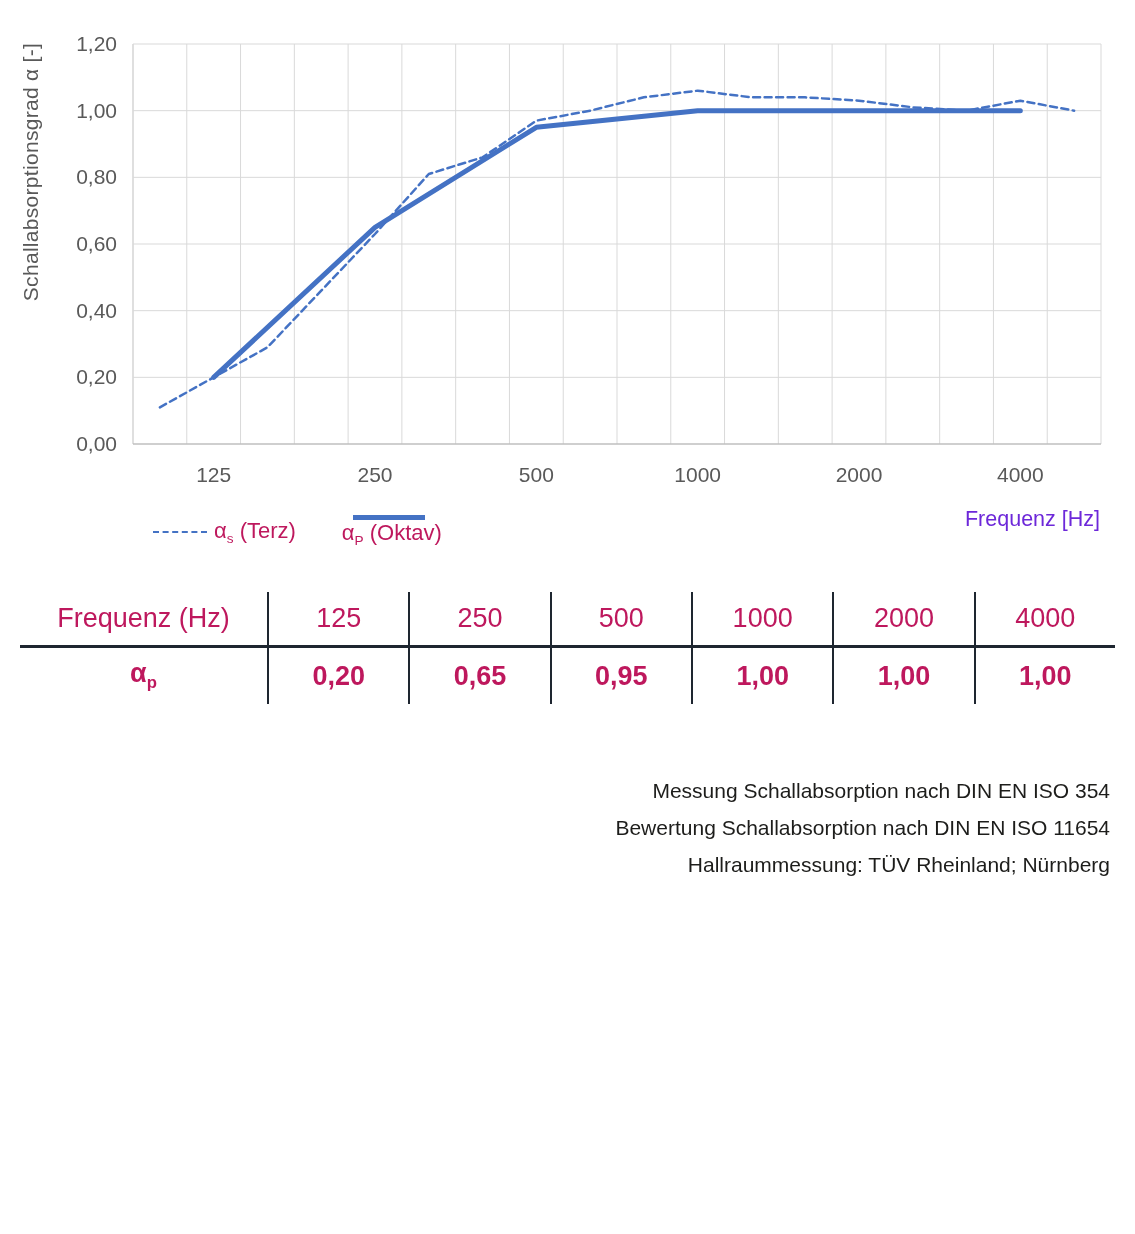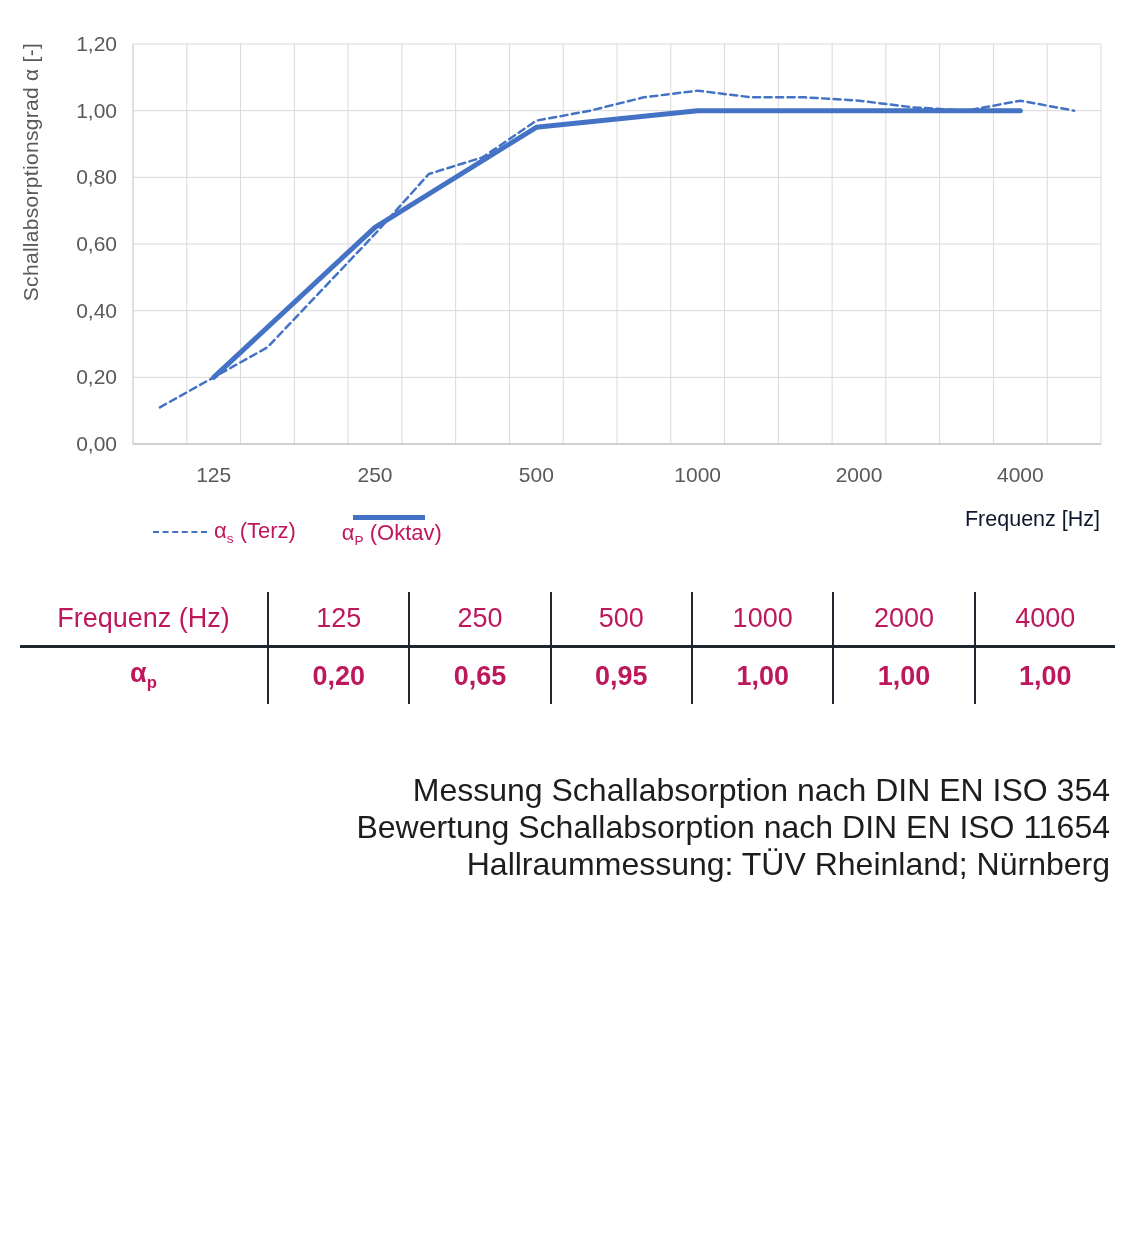--- a/index.html
+++ b/index.html
@@ -12,21 +12,21 @@
   }
   
   #chart-svg{position:absolute;left:0;top:0;}
   .y-axis-title{
     position:absolute;left:-168px;top:159px;width:400px;height:26px;
     transform:rotate(-90deg);
     text-align:center;font-size:21px;color:#595959;letter-spacing:0.3px;
   }
   .x-axis-title{
     position:absolute;right:35px;top:507px;
-    font-size:21.5px;color:#0f172a;
+    font-size:21.5px;color:#6d28d9;
   }
   .legend{
     position:absolute;left:153px;top:517px;height:30px;
     display:flex;align-items:center;
   }
   .legend-item{display:flex;align-items:center;}
   .legend-item.second{margin-left:46px;flex-direction:column;}
   .dash-sample{width:54px;height:0;border-top:2.5px dashed #4472C4;margin-right:7px;}
   .solid-sample{width:72px;height:5px;background:#4472C4;margin-right:5px;}
   .legend-label{font-size:22px;color:#be185d;white-space:pre;}
@@ -42,21 +42,21 @@
   .freq-table .cell{
     display:flex;align-items:center;justify-content:center;
     border-bottom:3px solid #1e2630;
   }
   .freq-table .cell.body{border-bottom:none;font-weight:bold;}
   .freq-table .cell.vline{border-left:2px solid #1e2630;}
   .alpha-label{white-space:pre;}
   
   .para{
     position:absolute;right:25px;left:22px;
-    text-align:right;font-size:32px;line-height:37px;color:#1d1d1b;
+    text-align:right;font-size:21px;line-height:37px;color:#1d1d1b;
   }
   .para-german{top:772px;}
   .para-french{top:933px;}
   .para-english{top:1098px;}
 </style>
 </head>
 <body>
 
 <div class="page">
 

